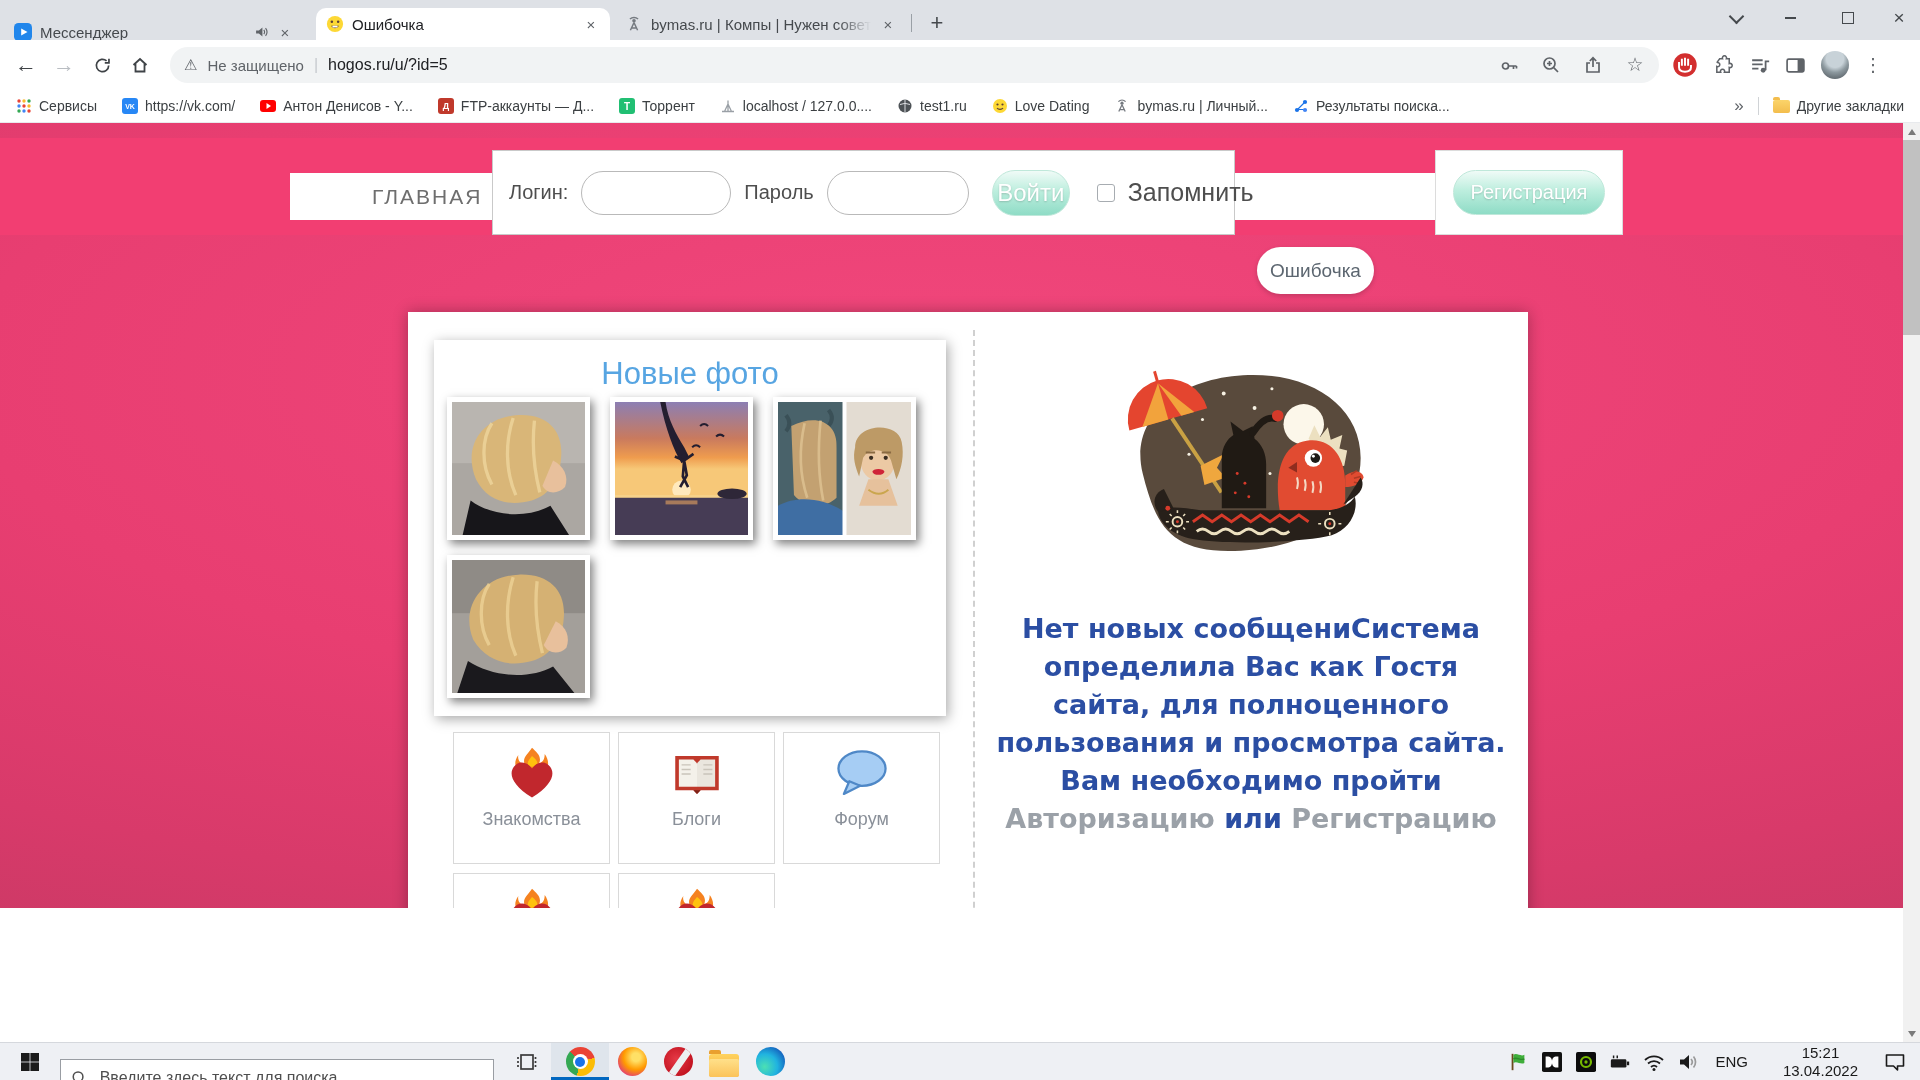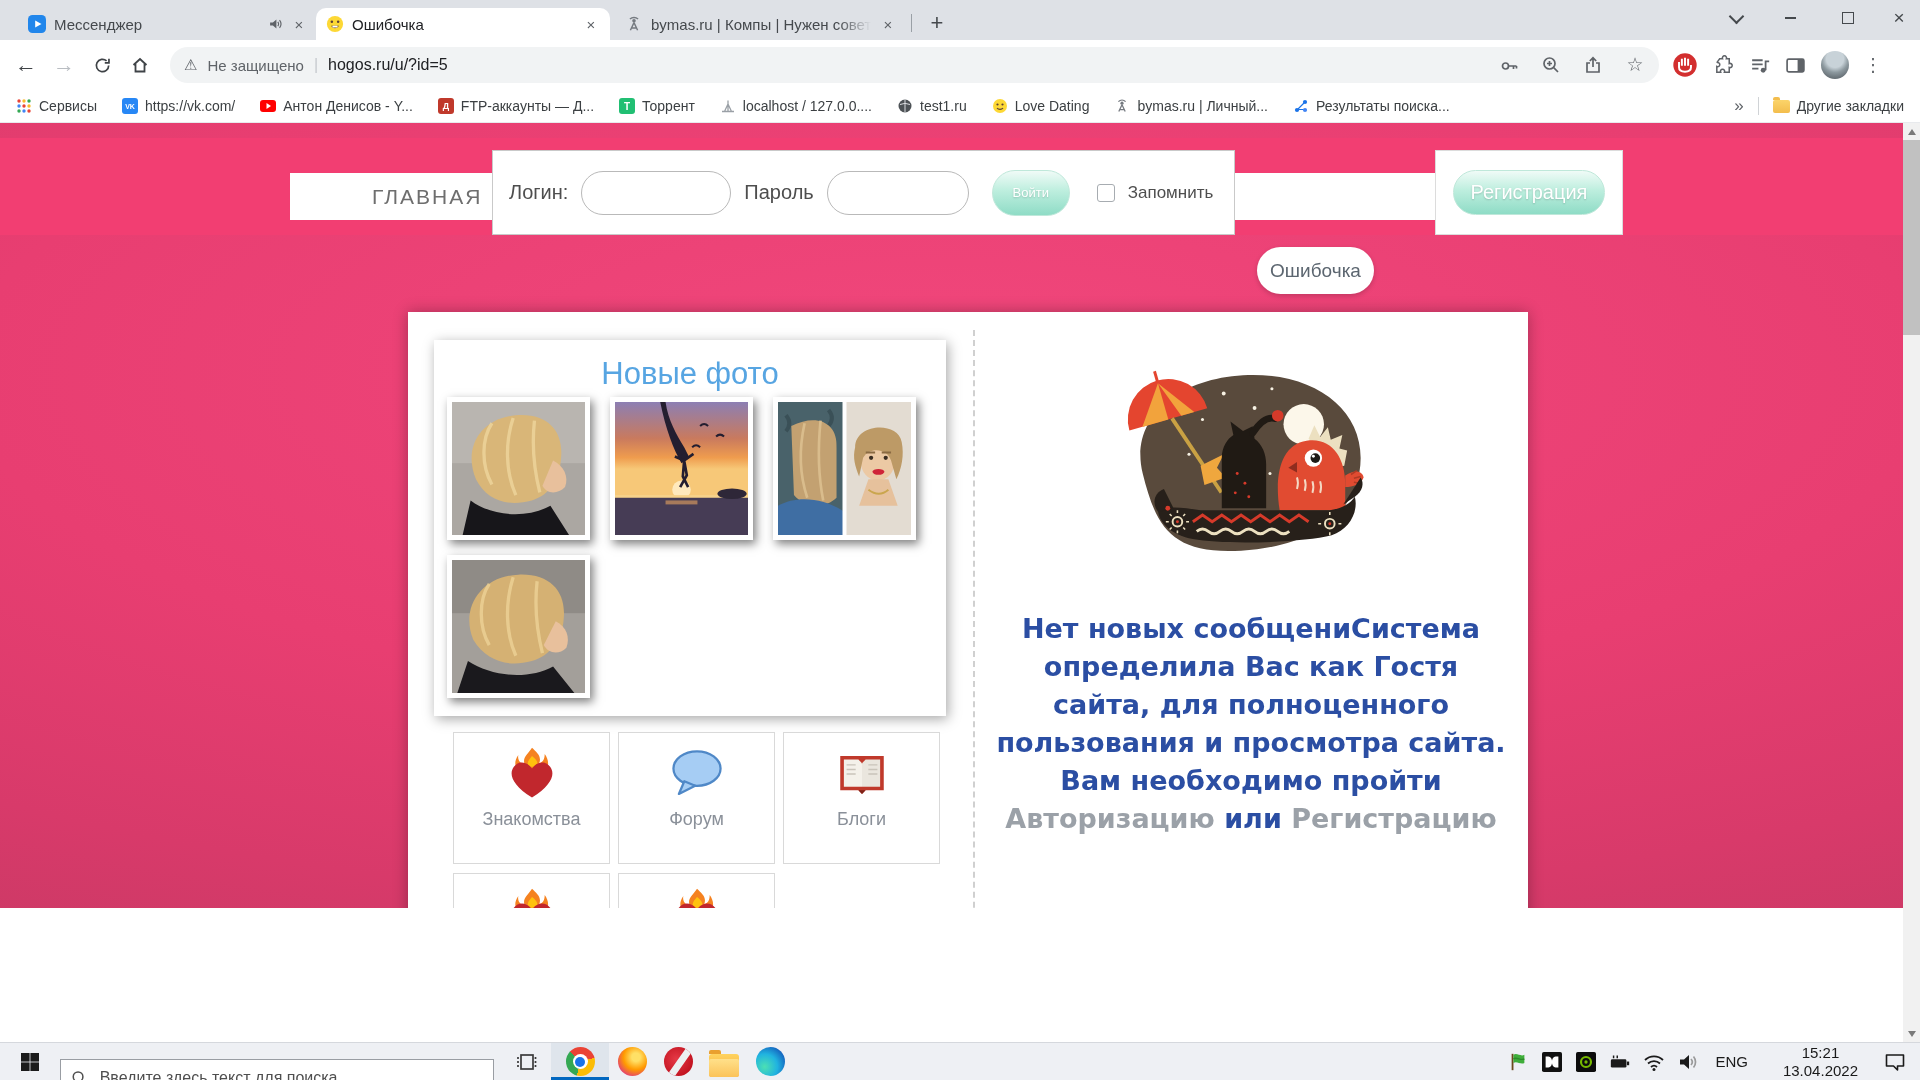--- a/index.html
+++ b/index.html
@@ -68,21 +68,21 @@
   .header-bar{position:absolute;left:290px;top:50px;width:1333px;height:47px;background:#fff;}
   .glavnaya{position:absolute;left:82px;top:0;line-height:47px;font-size:21px;color:#6e6e6e;
     letter-spacing:2px;}
   .login-panel{position:absolute;left:492px;top:27px;width:743px;height:85px;background:#fff;
     border:1px solid #c9c9c9;box-sizing:border-box;display:flex;align-items:center;
     padding:0 16px;gap:13px;}
   .f-label{font-size:20px;color:#4e4e4e;white-space:nowrap;}
   .pill-input{width:150px;height:44px;border:1px solid #b9b9b9;border-radius:23px;background:#fff;
     outline:none;padding:0 14px;font-size:17px;box-sizing:border-box;}
   .btn-mint{background:linear-gradient(#f0fbf7,#bdeede 45%,#8fdcc6);color:#fff;
-    border:1px solid #bfe8da;border-radius:24px;font-size:13px;display:flex;align-items:center;
+    border:1px solid #bfe8da;border-radius:24px;font-size:24px;display:flex;align-items:center;
     justify-content:center;text-shadow:0 1px 2px rgba(0,0,0,.18);}
   .btn-login{width:76px;height:44px;flex:none;margin-left:10px;}
   .checkbox{width:16px;height:16px;border:1px solid #a7acb1;border-radius:3px;background:#fff;
     flex:none;margin-left:14px;}
   .register-card{position:absolute;left:1435px;top:27px;width:188px;height:85px;background:#fff;
     border:1px solid #dcdcdc;box-sizing:border-box;display:flex;align-items:center;justify-content:center;}
   .btn-reg{width:150px;height:43px;font-size:20px;}
   .error-pill{position:absolute;left:1257px;top:124px;width:117px;height:47px;border-radius:24px;
     background:#fff;display:flex;align-items:center;justify-content:center;font-size:19px;
     color:#5c6670;box-shadow:0 2px 5px rgba(0,0,0,.18);}
@@ -150,21 +150,21 @@
   .clock{position:absolute;right:62px;top:0;height:37px;display:flex;flex-direction:column;
     align-items:center;justify-content:center;font-size:15px;color:#1a1a1a;line-height:18px;}
   .notif{position:absolute;right:14px;top:0;height:37px;display:flex;align-items:center;}
 </style>
 </head>
 <body>
 
 <div id="screen">
 
   <div class="tabstrip">
-    <div class="tab" style="left:18px;width:300px;">
+    <div class="tab" style="left:4px;width:300px;margin-top:8px;">
       <span class="fav">
         <svg viewBox="0 0 20 20">
             <rect width="20" height="20" rx="5" fill="#2186eb"></rect>
             <path d="M8,6 l7,4 -7,4 z" fill="#fff"></path>
           </svg>
       </span>
       <span class="title">Мессенджер</span>
       <span>
         <svg width="14" height="14" viewBox="0 0 20 20">
             <path d="M3,8 h4 l5,-4.5 v13 l-5,-4.5 h-4 z" fill="#5f6368"></path>
@@ -388,21 +388,21 @@
       <span class="glavnaya">ГЛАВНАЯ</span>
     </div>
 
     <div class="login-panel">
       <span class="f-label">Логин:</span>
       <input class="pill-input" type="text" style="">
       <span class="f-label">Пароль</span>
       <input class="pill-input" type="password" style="width: 142px;">
       <span class="btn-mint btn-login">Войти</span>
       <span class="checkbox"></span>
-      <span class="f-label" style="font-size:17px;">Запомнить</span>
+      <span class="f-label" style="font-size:25px;">Запомнить</span>
     </div>
 
     <div class="register-card">
       <span class="btn-mint btn-reg">Регистрация</span>
     </div>
 
     <div class="error-pill">Ошибочка</div>
 
     <div class="main-card">
 
@@ -476,34 +476,34 @@
         <div class="tile">
           <svg viewBox="0 0 64 64">
               <path d="M32,3 C27,11 21,13 24,22 C17,20 16,14 17,11 C11,19 13,28 22,31 L42,31 C51,28 52,18 46,10 C46,16 44,19 40,20 C43,12 37,8 32,3 Z" fill="#f58220"></path>
               <path d="M32,12 C29,16 26,18 28,24 L37,24 C40,19 36,15 32,12 Z" fill="#ffc20e"></path>
               <path d="M32,58 C10,44 6,32 12,24 C17,17 27,18 32,26 C37,18 47,17 52,24 C58,32 54,44 32,58 Z" fill="#c1272d"></path>
             </svg>
           <span class="tile-label">Знакомства</span>
         </div>
         <div class="tile">
           <svg viewBox="0 0 64 64">
-              <ellipse cx="32" cy="26" rx="26" ry="19" fill="#a6cdf4" stroke="#4f88c7" stroke-width="2.5"></ellipse>
-              <path d="M18,40 L12,54 L30,45 Z" fill="#a6cdf4" stroke="#4f88c7" stroke-width="2.5" stroke-linejoin="round"></path>
-            </svg>
-          <span class="tile-label">Форум</span>
-        </div>
-        <div class="tile">
-          <svg viewBox="0 0 64 64">
               <path d="M8,12 h48 v38 h-20 l-4,4 -4,-4 h-20 z" fill="#c0392b"></path>
               <path d="M12,16 h16 l4,4 v26 h-20 z" fill="#f4f1ea"></path>
               <path d="M52,16 h-16 l-4,4 v26 h20 z" fill="#eae6de"></path>
               <path d="M15,22 h10 M15,27 h10 M15,32 h10 M39,22 h10 M39,27 h10 M39,32 h10" stroke="#c9c4ba" stroke-width="1.5"></path>
               <path d="M28,50 l4,4 4,-4 z" fill="#7e2318"></path>
             </svg>
           <span class="tile-label">Блоги</span>
+        </div>
+        <div class="tile">
+          <svg viewBox="0 0 64 64">
+              <ellipse cx="32" cy="26" rx="26" ry="19" fill="#a6cdf4" stroke="#4f88c7" stroke-width="2.5"></ellipse>
+              <path d="M18,40 L12,54 L30,45 Z" fill="#a6cdf4" stroke="#4f88c7" stroke-width="2.5" stroke-linejoin="round"></path>
+            </svg>
+          <span class="tile-label">Форум</span>
         </div>
         <div class="tile">
           <svg viewBox="0 0 64 64">
               <path d="M32,3 C27,11 21,13 24,22 C17,20 16,14 17,11 C11,19 13,28 22,31 L42,31 C51,28 52,18 46,10 C46,16 44,19 40,20 C43,12 37,8 32,3 Z" fill="#f58220"></path>
               <path d="M32,12 C29,16 26,18 28,24 L37,24 C40,19 36,15 32,12 Z" fill="#ffc20e"></path>
               <path d="M32,58 C10,44 6,32 12,24 C17,17 27,18 32,26 C37,18 47,17 52,24 C58,32 54,44 32,58 Z" fill="#c1272d"></path>
             </svg>
           <span class="tile-label">Знакомства</span>
         </div>
         <div class="tile">

